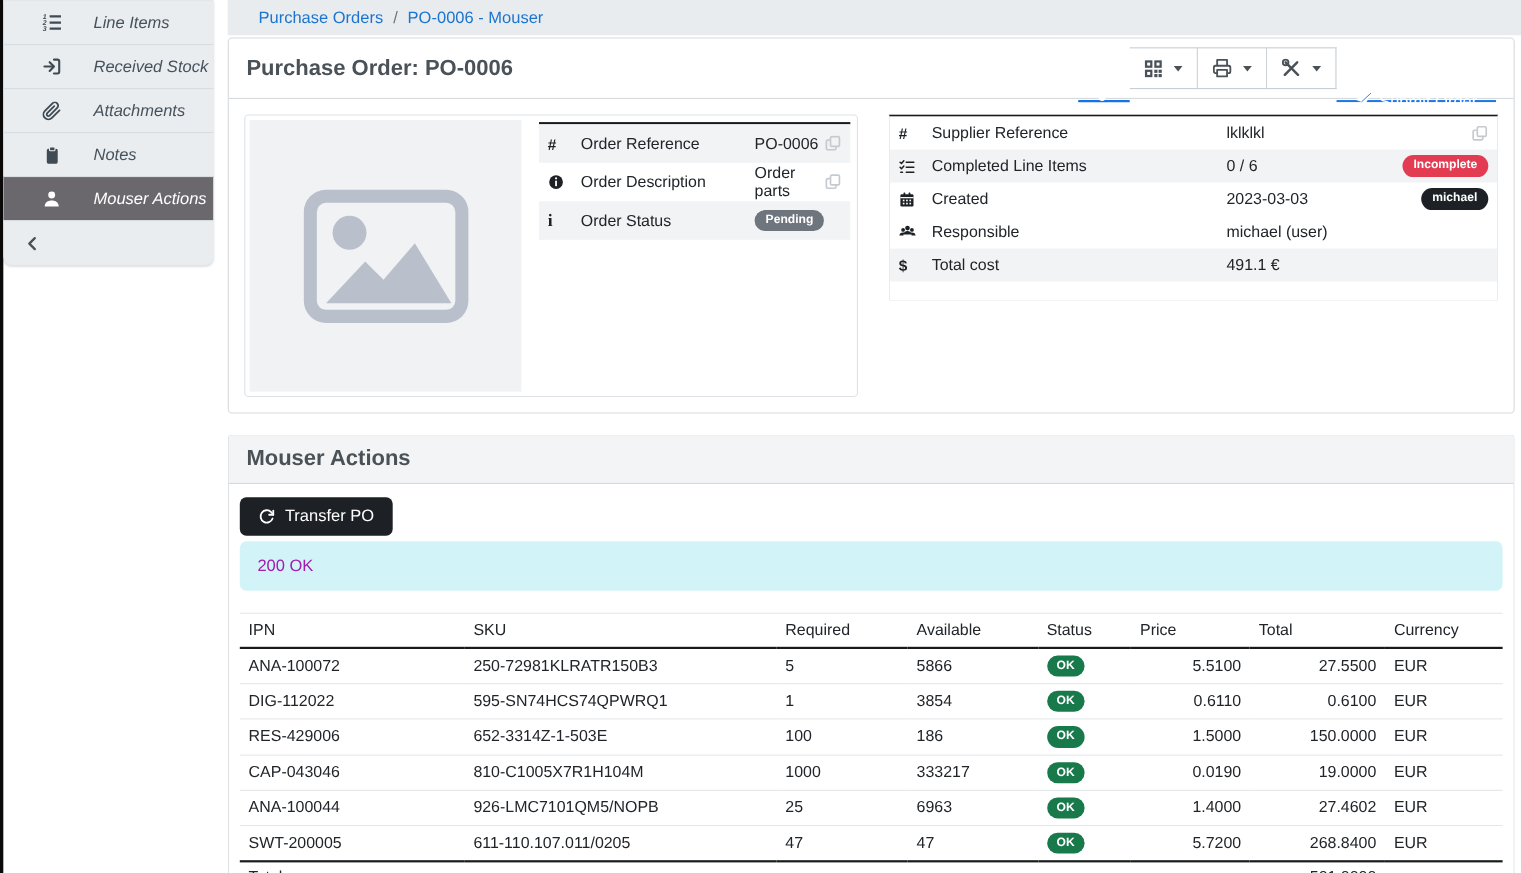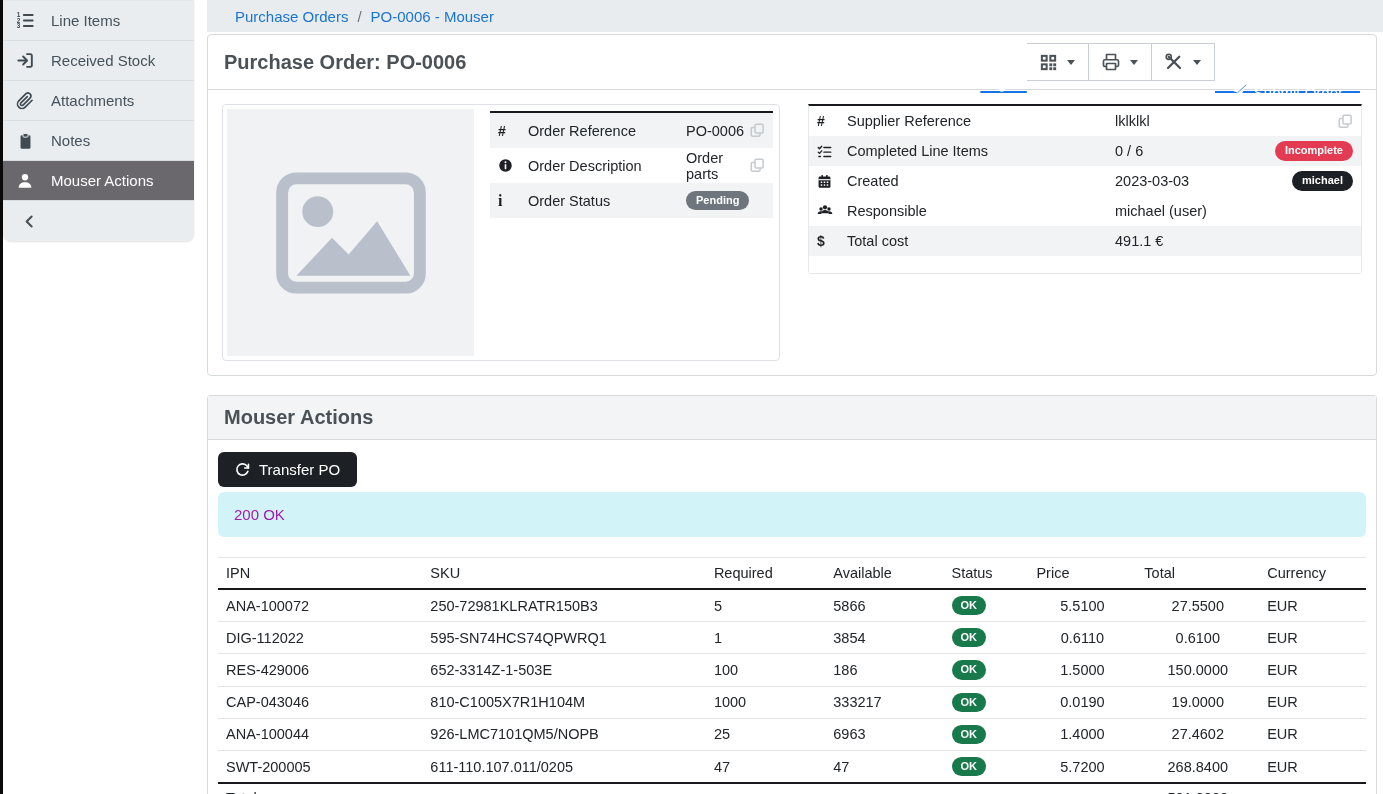--- a/index.html
+++ b/index.html
@@ -3,22 +3,22 @@
 <meta charset="utf-8">
 <style>
   * { margin:0; padding:0; box-sizing:border-box; }
   html,body { width:1383px; height:794px; background:#fff; font-family:"Liberation Sans",sans-serif; }
   #app { position:relative; width:1383px; height:794px; overflow:hidden; background:#fff; }
   .edge-strip { position:absolute; left:0; top:0; width:3px; height:794px; background:#0a0a0a; }
 
   
   .sidebar { position:absolute; left:3px; top:0; width:191px; background:#e9edf0;
              border-radius:0 0 8px 8px; box-shadow:0 1px 2px rgba(0,0,0,.12); overflow:hidden; }
-  .side-item { display:flex; align-items:center; height:40px; padding-left:12px; gap:16px;
-               border-top:1px solid #d8dde2; color:#46525c; font-size:15px; cursor:pointer; }
+  .side-item { display:flex; align-items:center; height:40px; padding-left:34px; gap:28px;
+               border-top:1px solid #d8dde2; color:#46525c; font-size:15px; cursor:pointer;font-style:italic; }
   .side-item:first-child { border-top:1px solid #e3e7ea; }
   .side-item .ic { width:20px; height:20px; color:#3f4a52; display:flex; align-items:center; justify-content:center; }
   .side-item.active { background:#6a676d; color:#fff; }
   .side-item.active .ic { color:#fff; }
   .side-collapse { display:flex; align-items:center; height:41px; padding-left:18px; border-top:1px solid #d8dde2; color:#4a5157; cursor:pointer; }
 
   
   .main { position:absolute; left:207px; top:0; right:0; height:794px; }
   .breadcrumb { height:32px; background:#e9ecef; display:flex; align-items:center;
                 padding-left:28px; gap:9px; font-size:15px; border-radius:0 0 0 0; }
@@ -69,21 +69,21 @@
   .panel2-head { padding:10px 16px; background:#f2f4f6; border-bottom:1px solid #d6dadd; min-height:44px; display:flex; align-items:center; }
   .panel2-body { padding:12px 10px 0 10px; }
   .dark-btn { display:inline-flex; align-items:center; gap:9px; background:#1d2125; color:#fff; border:none;
               border-radius:6px; padding:9px 17px; font-size:15px; cursor:pointer; font-family:inherit; }
   .alert-info { margin-top:5px; background:#d2f3f8; color:#a21caf; border-radius:6px; padding:14px 16px; font-size:15px; }
 
   table.parts { width:100%; border-collapse:collapse; margin-top:20px; font-size:14.5px; color:#212529; }
   table.parts th { text-align:left; font-weight:500; padding:7px 8px; border-top:1px solid #e4e7ea; border-bottom:2px solid #17191c; }
   table.parts td { padding:6px 8px; border-bottom:1px solid #e4e7ea; }
   table.parts tr.last td { border-bottom:2px solid #17191c; }
-  .num { text-align:center; }
+  .num { text-align:right; }
   .ok-badge { display:inline-block; background:#18794b; color:#fff; font-size:11px; font-weight:700;
               padding:3px 9px; border-radius:10px; line-height:1.2; }
 
   svg { display:block; }
 </style>
 </head>
 <body>
 
 <svg width="0" height="0" style="position:absolute">
   <defs>

